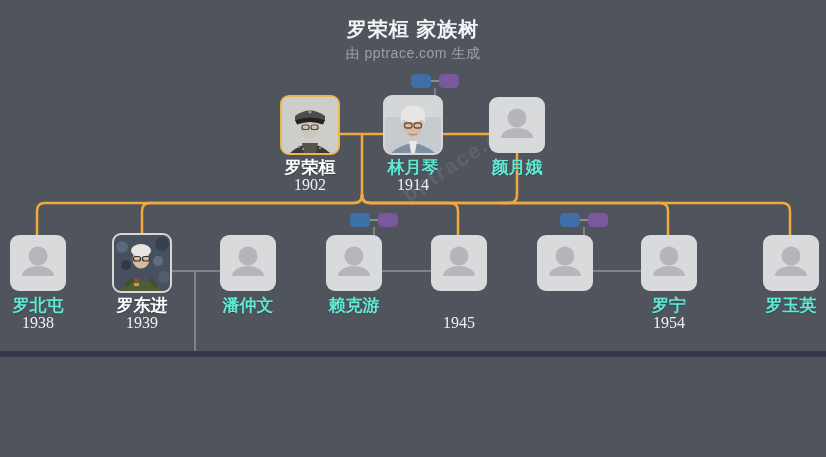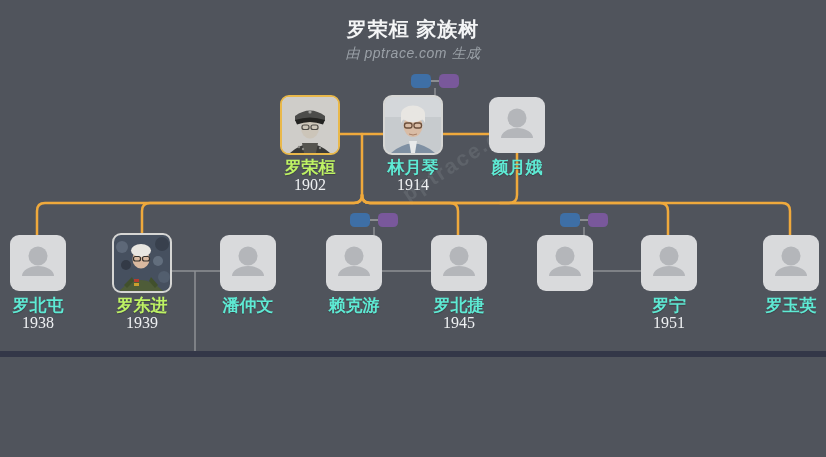--- a/index.html
+++ b/index.html
@@ -15,21 +15,21 @@
     padding-left:16px;
   }
   .title{
     position:absolute;left:0;top:16px;width:826px;
     text-align:center;color:#f4f5f6;
     font-size:20px;font-weight:700;letter-spacing:1px;
   }
   .subtitle{
     position:absolute;left:0;top:45px;width:826px;
     text-align:center;color:#9aa0a7;
-    font-size:14px;letter-spacing:0.5px;font-style:italic;
+    font-size:14px;letter-spacing:0.5px;
   }
   .watermark{
     position:absolute;left:398px;top:186px;
     transform:rotate(-33deg);
     transform-origin:left top;
     color:rgba(230,233,238,0.10);
     font-size:21px;font-weight:700;letter-spacing:2px;
     white-space:nowrap;pointer-events:none;
   }
   svg.wires{position:absolute;left:0;top:0;}
@@ -38,21 +38,21 @@
     background:#d9dadc;border-radius:9px;
   }
   .node.photo{border:2.5px solid #d6d6d4;}
   .node.photo.root{border-color:#e9b84a;}
   .node svg{display:block;width:56px;height:56px;border-radius:7px;}
   .plabel{
     position:absolute;width:140px;text-align:center;
     font-size:17px;font-weight:700;color:#5eead4;
     text-shadow:0 1px 1px rgba(0,0,0,0.25);
   }
-  .plabel.lineage{color:#bef264;}
+  .plabel.lineage{color:#ffffff;}
   .pyear{
     position:absolute;width:140px;text-align:center;
     font-size:16px;font-weight:400;color:#eef0f2;font-family:Liberation Serif, serif;
   }
   .marriage{
     position:absolute;height:14px;display:flex;align-items:center;
   }
   .m-chip{width:20px;height:14px;border-radius:4.5px;display:inline-block;}
   .m-blue{background:#3e6fa6;}
   .m-purple{background:#79589b;}
@@ -201,38 +201,37 @@
     </svg>
   </div>
   <div class="plabel" style="left:284px;top:294px">赖克游</div>
 
   <div class="node" style="left:431px;top:235px">
     <svg viewBox="0 0 56 56">
       <circle cx="28" cy="21" r="9.5" fill="#b4b6ba"></circle>
       <path d="M12,41 a16,10 0 0 1 32,0 z" fill="#b4b6ba"></path>
     </svg>
   </div>
-  <div class="plabel" style="left:389px;top:294px">罗北捷</div>
   <div class="pyear" style="left:389px;top:314px">1945</div>
 
   <div class="node" style="left:537px;top:235px">
     <svg viewBox="0 0 56 56">
       <circle cx="28" cy="21" r="9.5" fill="#b4b6ba"></circle>
       <path d="M12,41 a16,10 0 0 1 32,0 z" fill="#b4b6ba"></path>
     </svg>
   </div>
 
   <div class="node" style="left:641px;top:235px">
     <svg viewBox="0 0 56 56">
       <circle cx="28" cy="21" r="9.5" fill="#b4b6ba"></circle>
       <path d="M12,41 a16,10 0 0 1 32,0 z" fill="#b4b6ba"></path>
     </svg>
   </div>
   <div class="plabel" style="left:599px;top:294px">罗宁</div>
-  <div class="pyear" style="left:599px;top:314px">1951</div>
+  <div class="pyear" style="left:599px;top:314px">1954</div>
 
   <div class="node" style="left:763px;top:235px">
     <svg viewBox="0 0 56 56">
       <circle cx="28" cy="21" r="9.5" fill="#b4b6ba"></circle>
       <path d="M12,41 a16,10 0 0 1 32,0 z" fill="#b4b6ba"></path>
     </svg>
   </div>
   <div class="plabel" style="left:721px;top:294px">罗玉英</div>
 
   <div class="node" style="left:167px;top:375px">

